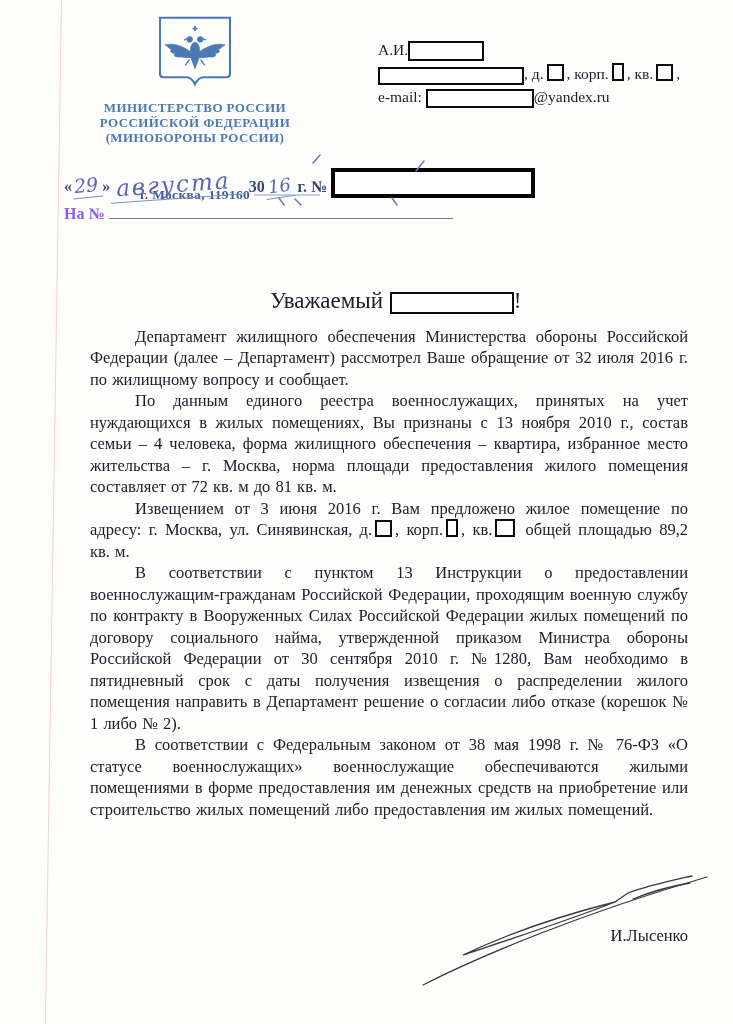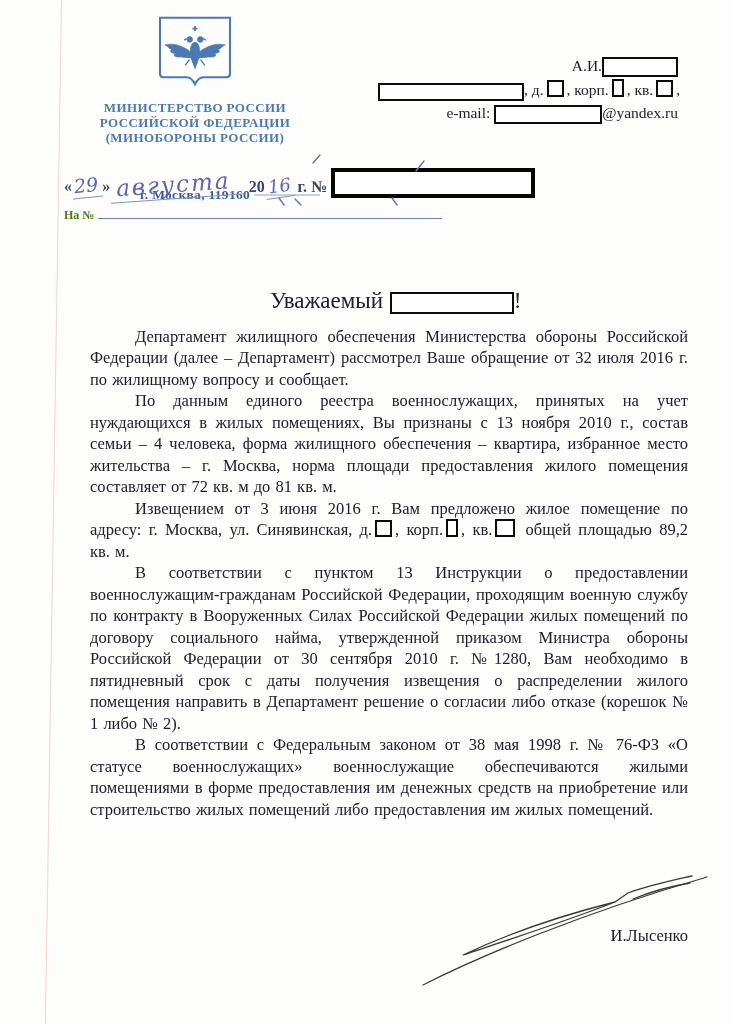--- a/index.html
+++ b/index.html
@@ -17,42 +17,42 @@
     position:absolute;left:61px;top:0;width:1px;height:1035px;
     background:rgba(205,130,130,.32);
     transform:rotate(0.9deg);transform-origin:top left;
   }
   
   .letterhead{position:absolute;left:84px;top:6px;width:222px;text-align:center;}
   .emblem{display:block;margin:0 auto;}
   .org-lines{margin-top:2px;color:#4a79b4;font-weight:700;font-size:13px;line-height:15px;letter-spacing:.4px;}
   .city-zip{margin-top:42px;color:#3c5a94;font-size:13.5px;font-weight:700;letter-spacing:.3px;}
   
-  .recipient{position:absolute;left:378px;top:56px;width:300px;font-size:15.5px;line-height:19px;text-align:right;color:#1d1d26;}
+  .recipient{position:absolute;left:378px;top:40px;width:300px;font-size:15.5px;line-height:19px;text-align:left;color:#1d1d26;}
   .recipient .row{margin-bottom:2px;white-space:nowrap;}
   .redact{display:inline-block;background:#fff;border:2px solid #0b0b0b;vertical-align:middle;}
   .r-name{width:72px;height:16px;}
   .r-street{width:142px;height:14px;}
   .r-city{width:63px;height:14px;}
   .r-email{width:104px;height:15px;}
   .r-salut{width:120px;height:18px;border-width:2px;}
   .sq{display:inline-block;background:#fff;border:2px solid #0b0b0b;vertical-align:-2px;margin:0 3px;}
   .sq-14{width:13px;height:13px;}
   .sq-10{width:8px;height:14px;}
   .sq-17{width:16px;height:14px;}
   
   .dateline{position:absolute;left:64px;top:168px;height:34px;white-space:nowrap;font-size:16px;color:#37476b;}
   .printed{font-weight:700;}
   .ink{color:#5e63b4;font-family:"DejaVu Serif",serif;font-style:italic;}
   .u{border-bottom:1.5px solid #7a93c4;}
   .ink-day{display:inline-block;font-size:19px;transform:rotate(-6deg);padding:0 4px 1px 2px;}
   .ink-month{display:inline-block;font-size:23px;transform:rotate(-4deg);padding:0 14px 1px 6px;letter-spacing:2px;}
   .ink-year{display:inline-block;font-size:18px;transform:rotate(-8deg);padding:0 3px 1px 3px;}
   .blackbox{display:inline-block;width:196px;height:22px;background:#fff;border:4px solid #050505;vertical-align:-6px;margin-left:4px;}
-  .na-line{position:absolute;left:64px;top:202px;font-size:12px;font-weight:700;color:#4d7c0f;white-space:nowrap;}
+  .na-line{position:absolute;left:64px;top:202px;font-size:16px;font-weight:700;color:#8b5cf6;white-space:nowrap;}
   .na-underline{display:inline-block;width:344px;border-bottom:1.5px solid #6d83ad;height:16px;margin-left:4px;}
   
   .body-text{position:absolute;left:90px;top:290px;width:598px;font-size:16.5px;line-height:21.5px;text-align:justify;word-spacing:1px;}
   .salutation{text-align:left;margin:0 0 12px 180px;font-size:23px;}
   .body-text p{margin:0;text-indent:45px;}
   
   .sig-block{position:absolute;left:90px;top:886px;font-size:16.5px;line-height:22.3px;}
   .sig-name{position:absolute;left:530px;top:926px;width:158px;text-align:right;font-size:16.5px;}
   .sig-svg{position:absolute;left:400px;top:868px;pointer-events:none;}
   .artifact-svg{position:absolute;left:0;top:0;pointer-events:none;}
@@ -96,21 +96,21 @@
     <div class="row">
       <span class="redact r-street"></span><span>, д.</span><span class="sq sq-14"></span><span>, корп.</span><span class="sq sq-10"></span><span>, кв.</span><span class="sq sq-14"></span><span>,</span>
     </div>
     <div class="row">
       <span>e-mail:</span> <span class="redact r-email"></span><span>@yandex.ru</span>
     </div>
   </div>
 
   <div class="dateline">
     <span class="printed">«</span><span class="ink ink-day u">29</span><span class="printed">»</span><span class="ink ink-month u">августа</span>
-    <span class="printed">20</span><span class="ink ink-year u">16</span>
+    <span class="printed">30</span><span class="ink ink-year u">16</span>
     <span class="printed">г. №</span><span class="blackbox"></span>
   </div>
   <div class="na-line">
     <span>На №</span><span class="na-underline"></span>
   </div>
 
   <div class="body-text">
     <div class="salutation">
       <span>Уважаемый</span>
       <span class="redact r-salut"></span><span>!</span>

